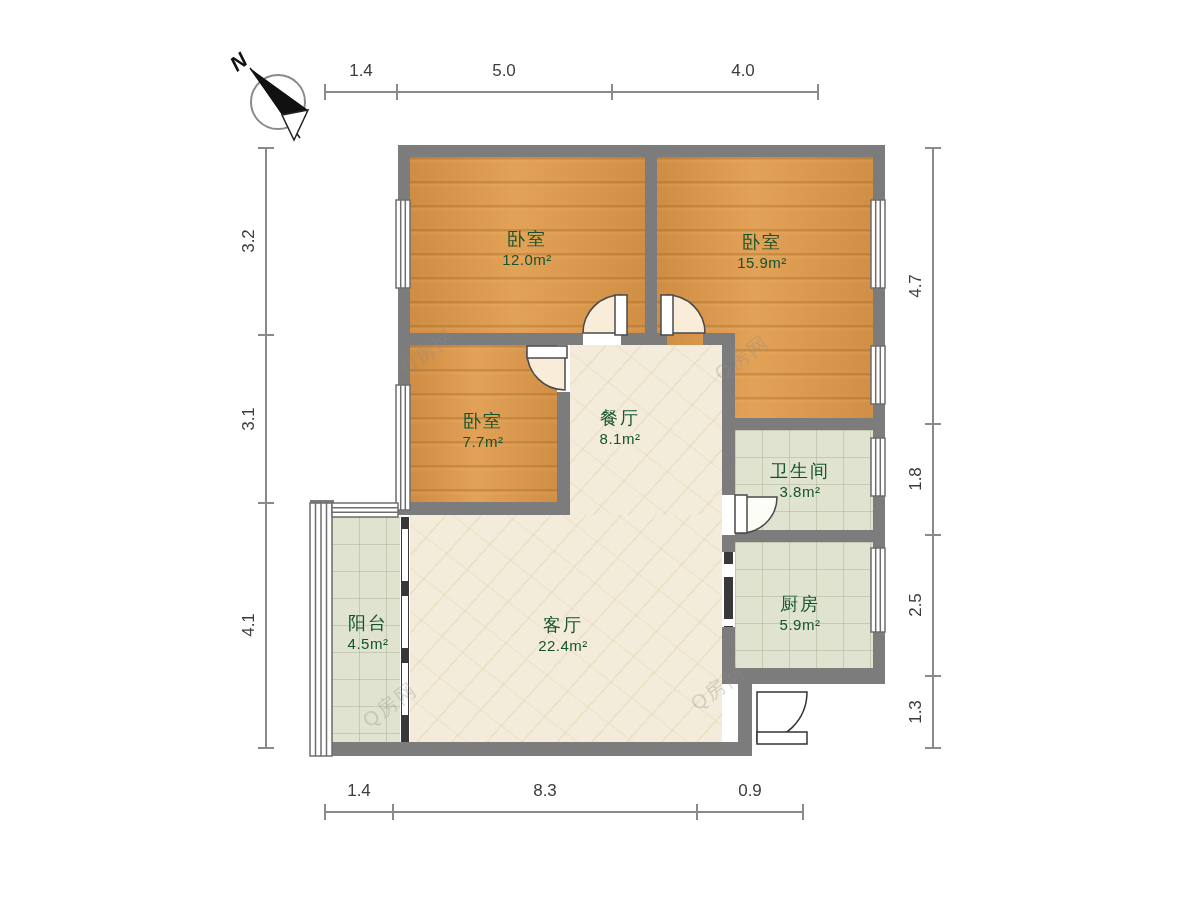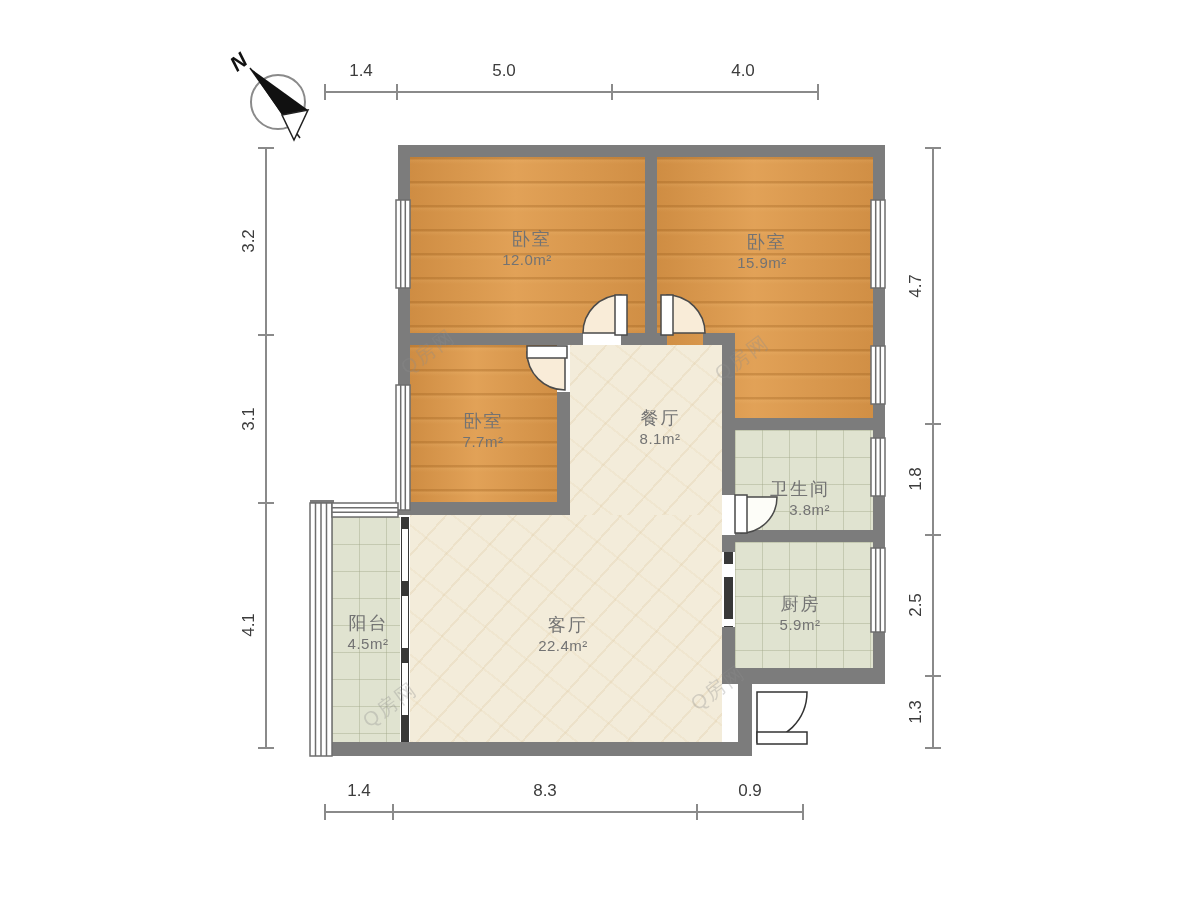--- a/index.html
+++ b/index.html
@@ -18,21 +18,21 @@
       repeating-linear-gradient(38deg, rgba(224,200,156,.16) 0 2px, rgba(0,0,0,0) 2px 34px);}
   .tile{background-color:var(--tile,#e0e3d0);
     background-image:
       linear-gradient(rgba(164,170,140,.45) 1px, rgba(0,0,0,0) 1px),
       linear-gradient(90deg, rgba(164,170,140,.45) 1px, rgba(0,0,0,0) 1px);
     background-size:27px 27px;}
   .wall{position:absolute;background:var(--wall,#7c7c7c);}
   .dark{position:absolute;background:#383838;}
   .panel{position:absolute;background:#ffffff;}
   
-  .room-label{position:absolute;transform:translate(-50%,-50%);text-align:right;color:#737373;line-height:1.25;white-space:nowrap;}
+  .room-label{position:absolute;transform:translate(-50%,-50%);text-align:center;color:#14532d;line-height:1.25;white-space:nowrap;}
   .room-label .nm{font-family:"Liberation Serif",serif;font-size:18px;letter-spacing:2px;}
   .room-label .ar{font-family:"Liberation Sans",sans-serif;font-size:15px;letter-spacing:0.5px;}
   .dim{position:absolute;transform:translate(-50%,-50%);font-size:17px;color:#3c3c3c;white-space:nowrap;}
   .dim.vert{transform:translate(-50%,-50%) rotate(-90deg);}
   .wm{position:absolute;transform:translate(-50%,-50%) rotate(-36deg);font-size:20px;color:rgba(140,140,140,.32);
       letter-spacing:2px;white-space:nowrap;font-family:"Liberation Sans",sans-serif;}
   .north-label{position:absolute;font-weight:bold;font-size:21px;color:#111;transform:rotate(-38deg);font-style:italic;}
   svg{position:absolute;left:0;top:0;pointer-events:none;}
 </style>
 </head>
@@ -186,25 +186,25 @@
     <div class="ar">12.0m²</div>
   </div>
   <div class="room-label" style="left:762px;top:252px;">
     <div class="nm">卧室</div>
     <div class="ar">15.9m²</div>
   </div>
   <div class="room-label" style="left:483px;top:431px;">
     <div class="nm">卧室</div>
     <div class="ar">7.7m²</div>
   </div>
-  <div class="room-label" style="left:660px;top:428px;">
+  <div class="room-label" style="left:620px;top:428px;">
     <div class="nm">餐厅</div>
     <div class="ar">8.1m²</div>
   </div>
-  <div class="room-label" style="left:800px;top:499px;">
+  <div class="room-label" style="left:800px;top:481px;">
     <div class="nm">卫生间</div>
     <div class="ar">3.8m²</div>
   </div>
   <div class="room-label" style="left:800px;top:614px;">
     <div class="nm">厨房</div>
     <div class="ar">5.9m²</div>
   </div>
   <div class="room-label" style="left:563px;top:635px;">
     <div class="nm">客厅</div>
     <div class="ar">22.4m²</div>

